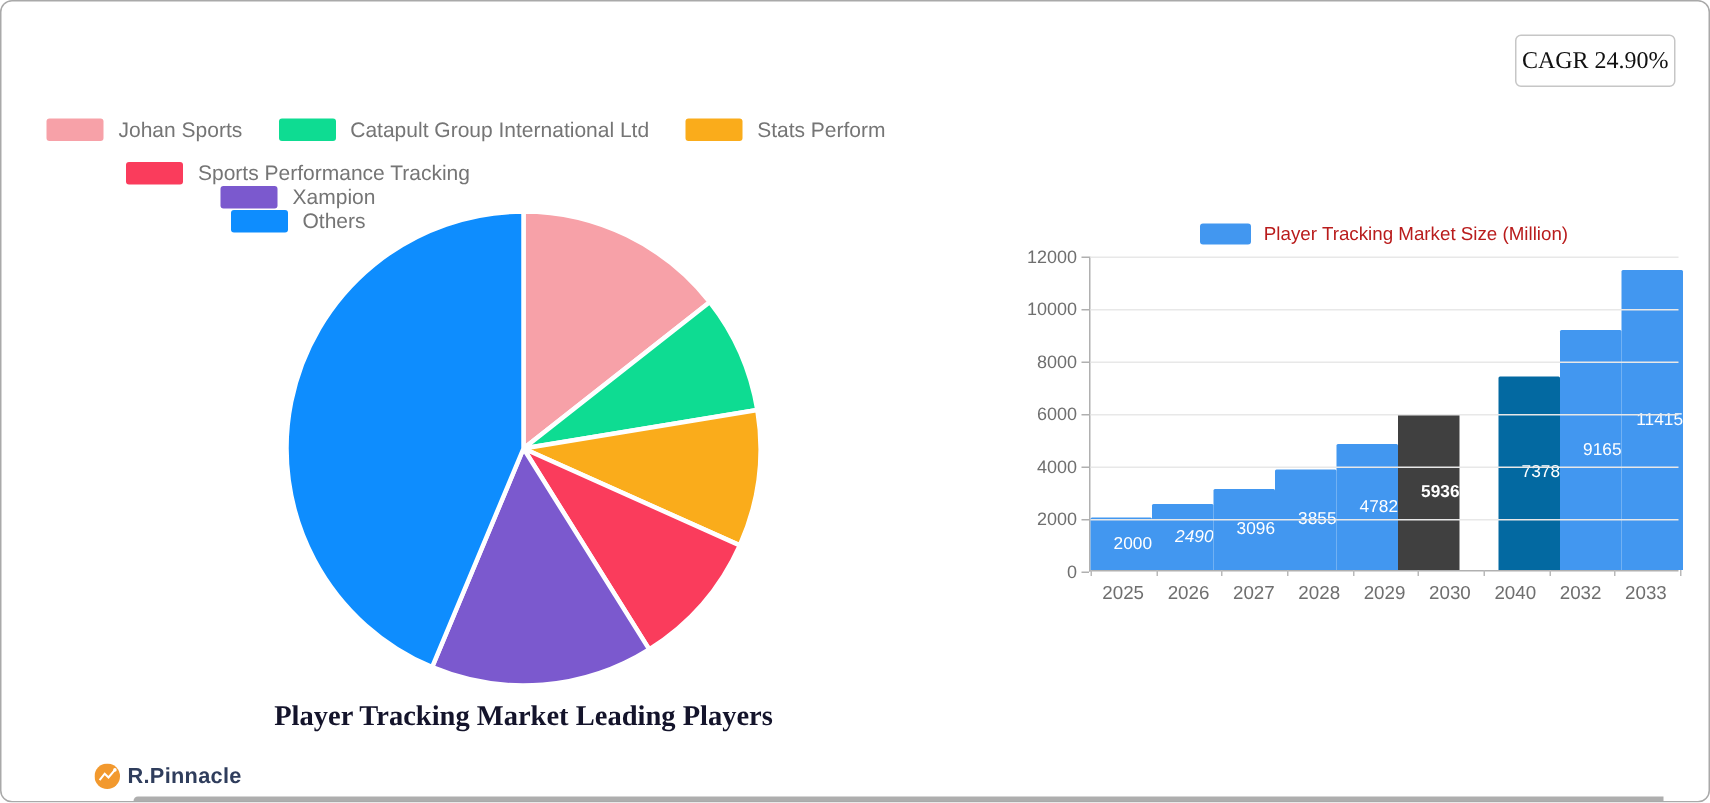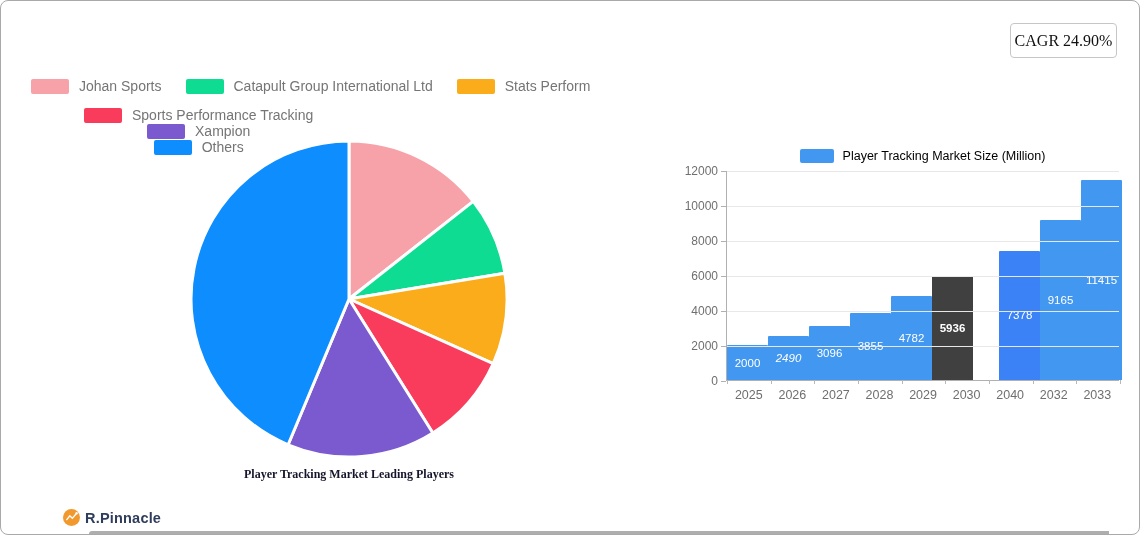--- a/index.html
+++ b/index.html
@@ -25,49 +25,49 @@
   .pie-legend-row.row-0 { left:30px; top:77px; }
   .pie-legend-row.row-1 { left:83px; top:106px;flex-direction:column; }
   .pie-legend-item { display:flex; align-items:center; margin-right:24px; cursor:pointer; }
   .pie-legend-swatch { width:38px; height:15px; border-radius:2px; margin-right:10px; flex:0 0 auto; }
   .pie-legend-label { font-size:14px; color:#757575; line-height:16px; }
 
   
   .pie-wrap { position:absolute; left:188px; top:138px; width:320px; height:320px; }
   .pie-title {
     position:absolute; left:158px; top:466px; width:380px; text-align:center;
-    font-family:"Liberation Serif", serif; font-weight:bold; font-size:12px; color:#14142b;
+    font-family:"Liberation Serif", serif; font-weight:bold; font-size:19px; color:#14142b;
   }
 
   
   .bar-legend {
     position:absolute; left:725px; top:147px; width:393px; height:16px;
     display:flex; align-items:center; justify-content:center;
   }
   .bar-legend-swatch { width:34px; height:14px; border-radius:2px; margin-right:9px; flex:0 0 auto; cursor:pointer; }
-  .bar-legend-label { font-size:12.5px; color:#000000; white-space:nowrap; }
+  .bar-legend-label { font-size:12.5px; color:#b91c1c; white-space:nowrap; }
 
   .bar-plot {
     position:absolute; left:725px; top:170px; width:393px; height:210px;
     border-left:1px solid #b0b0b0; border-bottom:1px solid #b0b0b0;
   }
   .gridline { position:absolute; left:0; width:100%; height:1px; background:#e8e8e8; }
   .y-tick { position:absolute; width:5px; height:1px; background:#b0b0b0; left:-6px; }
   .y-label {
     position:absolute; right:calc(100% + 9px); transform:translateY(-50%);
     font-size:12px; color:#6f6f6f; white-space:nowrap;
   }
   .bars-row {
     position:absolute; left:0; bottom:0; width:100%; height:100%;
     display:flex; align-items:flex-end;
   }
   .bar-slot { flex:1 1 0; display:flex; justify-content:center; align-items:flex-end; height:100%; }
   .bar {
     width:41px; border-radius:1px 1px 0 0;
-    display:flex; align-items:center; justify-content:center; overflow:visible;
+    display:flex; align-items:center; justify-content:flex-end; overflow:visible;
     cursor:pointer;
   }
   .bar-value { font-size:11.5px; color:#ffffff; white-space:nowrap; }
   .x-labels {
     position:absolute; left:0; top:calc(100% + 8px); width:100%;
     display:flex;
     justify-content:space-between;
   }
   .x-label { flex:1 1 0; text-align:center; font-size:12.5px; color:#6f6f6f; }
   .x-tick { position:absolute; top:100%; width:1px; height:4px; background:#b9b9b9; }
@@ -164,21 +164,21 @@
           <div class="bar" style="height: 83.7px; background: rgb(66, 151, 240);">
             <span class="bar-value" style="color: rgb(255, 255, 255);">4782</span>
           </div>
         </div>
         <div class="bar-slot">
           <div class="bar" style="height: 103.9px; background: #404040; font-weight: bold;">
             <span class="bar-value" style="color: rgb(255, 255, 255);">5936</span>
           </div>
         </div>
         <div class="bar-slot">
-          <div class="bar" style="height: 129.1px; background: #3b82f6; margin-left: 26px;">
+          <div class="bar" style="height: 129.1px; background: #0369a1; margin-left: 26px;">
             <span class="bar-value" style="color: rgb(255, 255, 255);">7378</span>
           </div>
         </div>
         <div class="bar-slot">
           <div class="bar" style="height: 160.4px; background: rgb(66, 151, 240);">
             <span class="bar-value" style="color: rgb(255, 255, 255);">9165</span>
           </div>
         </div>
         <div class="bar-slot">
           <div class="bar" style="height: 199.8px; background: rgb(66, 151, 240);">

